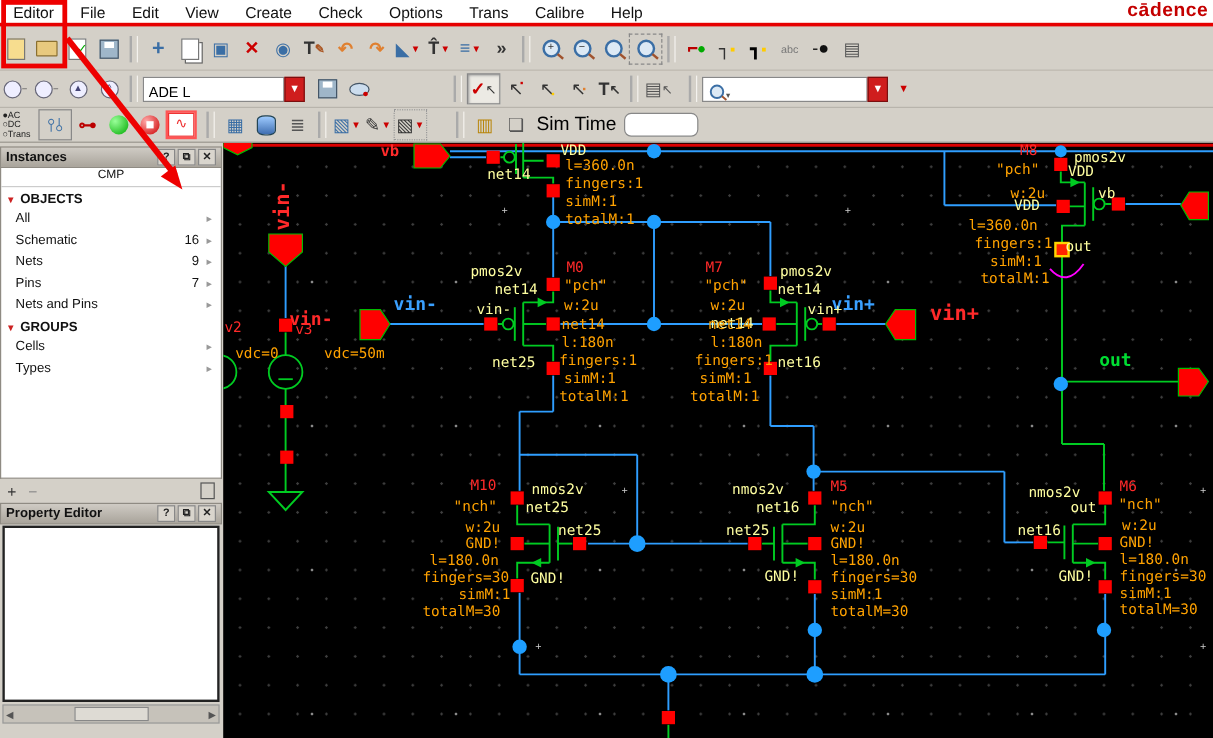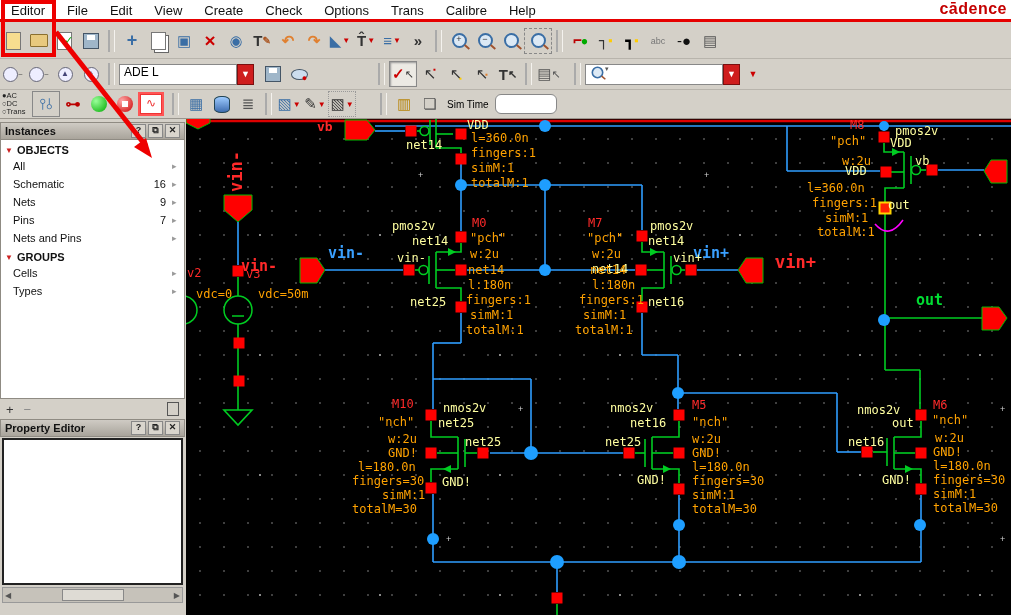--- a/index.html
+++ b/index.html
@@ -34,21 +34,21 @@
     display:inline-block;font-size:8px;line-height:12px;text-align:center;color:#447}
   .ball{width:16px;height:16px;border-radius:50%;display:inline-block;
     background:radial-gradient(circle at 5px 5px,#9f9,#0a0)}
   .stopb{width:16px;height:16px;border-radius:50%;display:inline-block;position:relative;
     background:radial-gradient(circle at 5px 5px,#faa,#c00)}
   .stopb:after{content:"";position:absolute;left:5px;top:5px;width:6px;height:6px;background:#fff}
   .waveb{width:20px;height:18px;background:#fff;border:1px solid #e33;color:#e33;font-size:12px;
     line-height:16px;text-align:center;outline:2px solid #f55}
   .cyl{width:14px;height:15px;background:linear-gradient(#9ecbff,#3e6db0);border:1px solid #245;
     border-radius:7px/4px;display:inline-block}
-  .combo{height:19px;background:#fff;border:1px solid #888;display:inline-flex;align-items:flex-start;
+  .combo{height:19px;background:#fff;border:1px solid #888;display:inline-flex;align-items:flex-end;
     font-size:12px;padding:0 4px;color:#000}
   .rbtn{width:15px;height:19px;background:#cf1d1d;color:#fff;font-size:9px;display:inline-flex;
     align-items:center;justify-content:center;border:1px solid #7a0f0f}
   .radio3{font-size:7.5px;line-height:8px;color:#222;padding-left:2px;width:30px}
   .pressed{border:1px solid #888;background:#eceae4;box-shadow:inset 1px 1px 2px #999}
   
   #leftpanel{position:absolute;left:0;top:122px;width:185px;height:493px;background:#d4d0c8;z-index:3}
   .ptitle{height:16px;background:linear-gradient(#cfcbc4,#a9a49b);display:flex;align-items:center;
     font-size:11px;font-weight:bold;padding:0 4px;border:1px solid #8f8b83;color:#111}
   .ptitle .sp{flex:1}
@@ -229,33 +229,34 @@
       <span class="cyl"></span>
     </span>
   <span class="tbi" style="color:#555">≣</span>
   <span class="tsep"></span>
   <span class="tbi" style="color:#3a6ea5">▧<span class="dd">▼</span></span>
   <span class="tbi">✎<span class="dd">▼</span></span>
   <span class="tbi" style="border:1px dotted #999">▧<span class="dd">▼</span></span>
   <span class="tsep" style="margin-left:24px"></span>
   <span class="tbi" style="color:#b8860b">▥</span>
   <span class="tbi" style="color:#555">❏</span>
-  <span style="font-size:10px;margin-left:4px">Sim Time</span>
+  <span style="font-size:16px;margin-left:4px">Sim Time</span>
   <input style="width: 56px; height: 16px; margin-left: 6px; border: 1px solid rgb(136, 136, 136); border-radius: 6px; font-size: 11px;" value="">
 </div>
 
 <div id="leftpanel">
   <div class="ptitle">
     <span>Instances</span>
       <span class="sp"></span>
     <span class="tbtn">?</span>
     <span class="tbtn">⧉</span>
     <span class="tbtn">✕</span>
   </div>
   <div class="navwhite">
+    <div class="navcell">CMP</div>
     <div class="sect">
         <span class="tri">▼</span>
         <span>OBJECTS</span>
       </div>
     <div class="nrow">
         <span>All</span>
         <span class="cnt"></span>
         <span class="arr">▸</span>
       </div>
     <div class="nrow">
@@ -511,21 +512,21 @@
   <span class="lbl lr big vert" style="left:44px;top:74px">vin-</span>
   <span class="lbl lr med" style="left:55px;top:142px">vin-</span>
   <span class="lbl lb med" style="left:142px;top:129px">vin-</span>
   <span class="lbl lb med" style="left:507px;top:129px">vin+</span>
   <span class="lbl lr big" style="left:589px;top:138px">vin+</span>
   <span class="lbl lr" style="left:131px;top:2px;font-size:13px;font-weight:bold">vb</span>
   <span class="lbl lg med" style="left:730px;top:176px">out</span>
   <span class="lbl lr" style="left:1px;top:149px">v2</span>
   <span class="lbl lr" style="left:60px;top:150px">v3</span>
   <span class="lbl lo" style="left:10px;top:170px">vdc=0</span>
-  <span class="lbl lo" style="left:72px;top:170px">vdc=50m</span>
+  <span class="lbl lo" style="left:84px;top:170px">vdc=50m</span>
 
   <span class="lbl ly" style="left:220px;top:21px">net14</span>
   <span class="lbl ly" style="left:281px;top:1px">VDD</span>
   <span class="lbl lo" style="left:285px;top:14px">l=360.0n</span>
   <span class="lbl lo" style="left:285px;top:29px">fingers:1</span>
   <span class="lbl lo" style="left:285px;top:44px">simM:1</span>
   <span class="lbl lo" style="left:285px;top:59px">totalM:1</span>
 
   <span class="lbl lr" style="left:286px;top:99px">M0</span>
   <span class="lbl ly" style="left:206px;top:102px">pmos2v</span>

